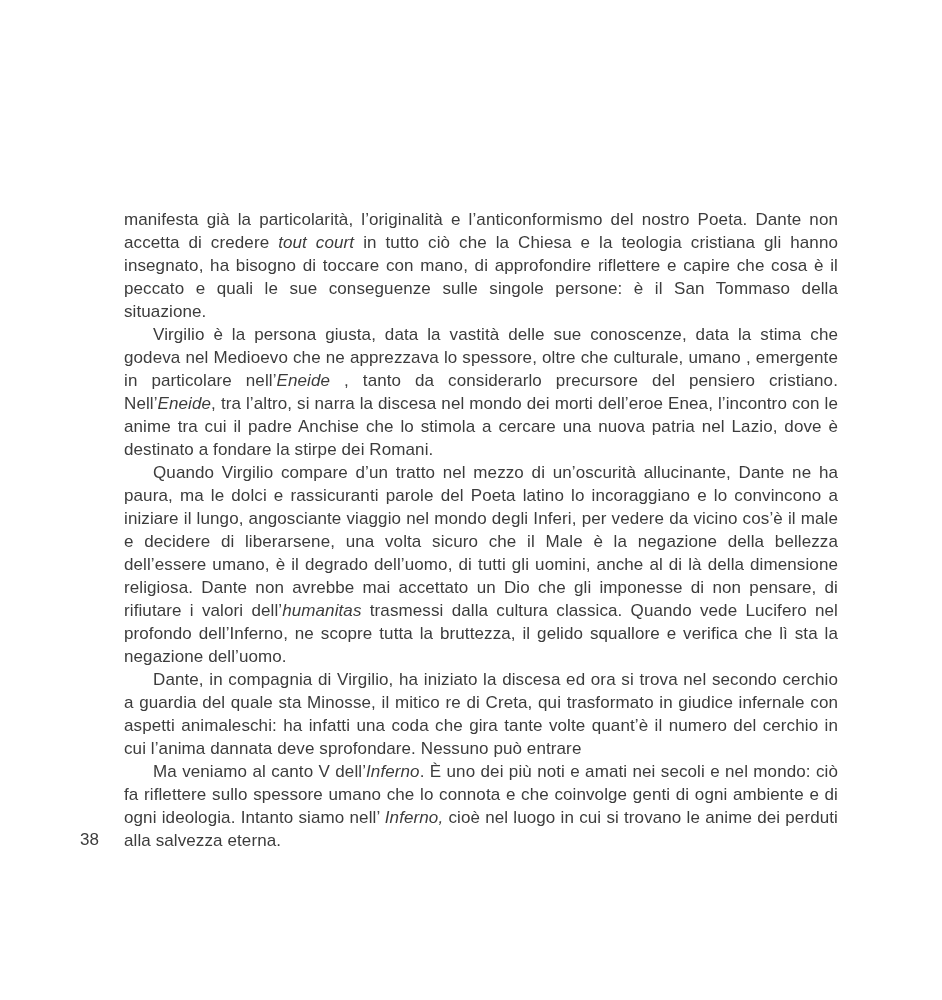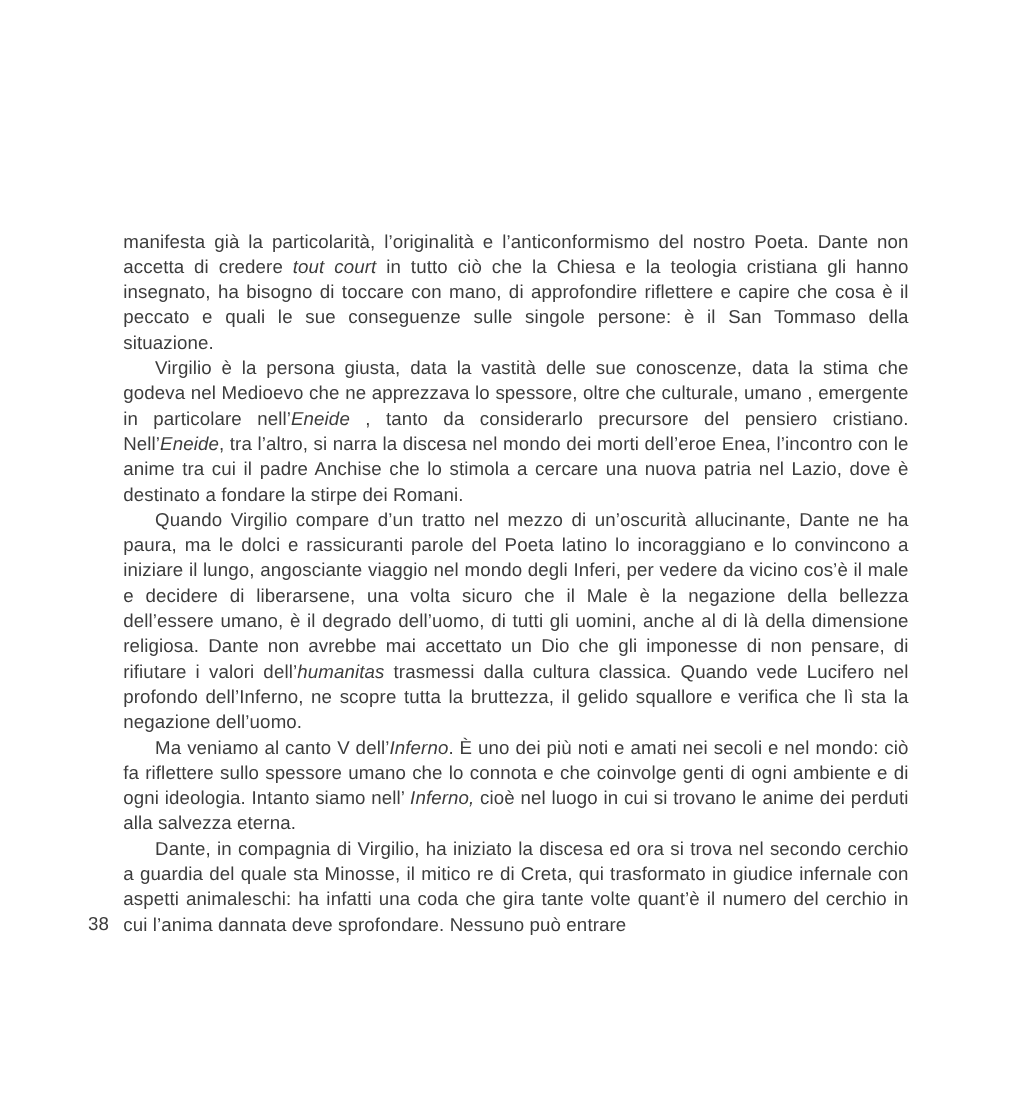--- a/index.html
+++ b/index.html
@@ -14,21 +14,21 @@
     overflow: hidden;
     font-family: "Liberation Sans", sans-serif;
   }
   .page {
     position: absolute;
     inset: 0;
     background: #ffffff;
   }
   .text-column {
     position: absolute;
-    left: 112px;
+    left: 124px;
     top: 208px;
     width: 714px;
     font-size: 17px;
     line-height: 23px;
     color: #3c3c3c;
     text-align: justify;
     letter-spacing: 0.1px;
   }
   .para {
     margin: 0;
@@ -51,16 +51,16 @@
 </style>
 </head>
 <body>
 
 <div class="page">
   <div class="page-number">38</div>
   <div class="text-column" id="text-column">
       <p class="para"><span>manifesta già la particolarità,  l’originalità e l’anticonformismo  del nostro Poeta. Dante non accetta di credere </span><em>tout court</em><span>  in tutto ciò che la Chiesa e la teologia cristiana gli hanno insegnato, ha bisogno di toccare con mano, di approfondire riflettere e capire che cosa è il peccato e quali le sue conseguenze sulle singole persone: è il San Tommaso della situazione.</span></p>
       <p class="para indent"><span>Virgilio è la persona giusta, data la vastità delle sue conoscenze, data la stima che godeva nel Medioevo che ne apprezzava lo spessore, oltre che culturale, umano , emergente in particolare  nell’</span><em>Eneide</em><span> , tanto da considerarlo precursore del pensiero cristiano. Nell’</span><em>Eneide</em><span>, tra l’altro, si narra la discesa nel mondo dei morti dell’eroe Enea, l’incontro con le anime tra cui il padre Anchise che lo stimola a cercare una nuova patria nel Lazio, dove è destinato a  fondare la stirpe dei Romani.</span></p>
       <p class="para indent"><span>Quando Virgilio compare d’un tratto nel mezzo di un’oscurità allucinante, Dante ne ha paura,  ma le dolci e rassicuranti  parole del Poeta latino lo incoraggiano e lo convincono a iniziare il lungo, angosciante viaggio nel mondo degli Inferi, per vedere da vicino cos’è il male e decidere di liberarsene, una volta  sicuro che il Male è la negazione della bellezza dell’essere umano, è il degrado dell’uomo, di tutti gli uomini, anche al di là  della dimensione religiosa. Dante non avrebbe mai accettato un Dio che gli imponesse di non pensare, di rifiutare i valori dell’</span><em>humanitas</em><span> trasmessi dalla cultura classica. Quando vede Lucifero nel profondo dell’Inferno, ne scopre tutta la bruttezza, il gelido squallore e verifica che lì sta la negazione dell’uomo.</span></p>
+      <p class="para indent"><span>Dante, in compagnia di Virgilio, ha iniziato la discesa ed ora si trova nel secondo cerchio a guardia del quale sta Minosse, il mitico re di Creta, qui trasformato in giudice infernale con aspetti animaleschi: ha infatti una coda che gira tante volte quant’è il numero del cerchio in cui l’anima dannata deve sprofondare. Nessuno può entrare</span></p>
       <p class="para indent"><span>Ma veniamo al canto V dell’</span><em>Inferno</em><span>. È uno dei più noti e amati nei secoli e nel mondo: ciò fa riflettere sullo spessore umano che lo connota e che coinvolge genti di ogni ambiente e di ogni ideologia. Intanto siamo nell’ </span><em>Inferno,</em><span> cioè nel luogo in cui si trovano le anime dei perduti alla salvezza eterna.</span></p>
-      <p class="para indent"><span>Dante, in compagnia di Virgilio, ha iniziato la discesa ed ora si trova nel secondo cerchio a guardia del quale sta Minosse, il mitico re di Creta, qui trasformato in giudice infernale con aspetti animaleschi: ha infatti una coda che gira tante volte quant’è il numero del cerchio in cui l’anima dannata deve sprofondare. Nessuno può entrare</span></p>
     </div>
 </div>
 
 </body></html>

